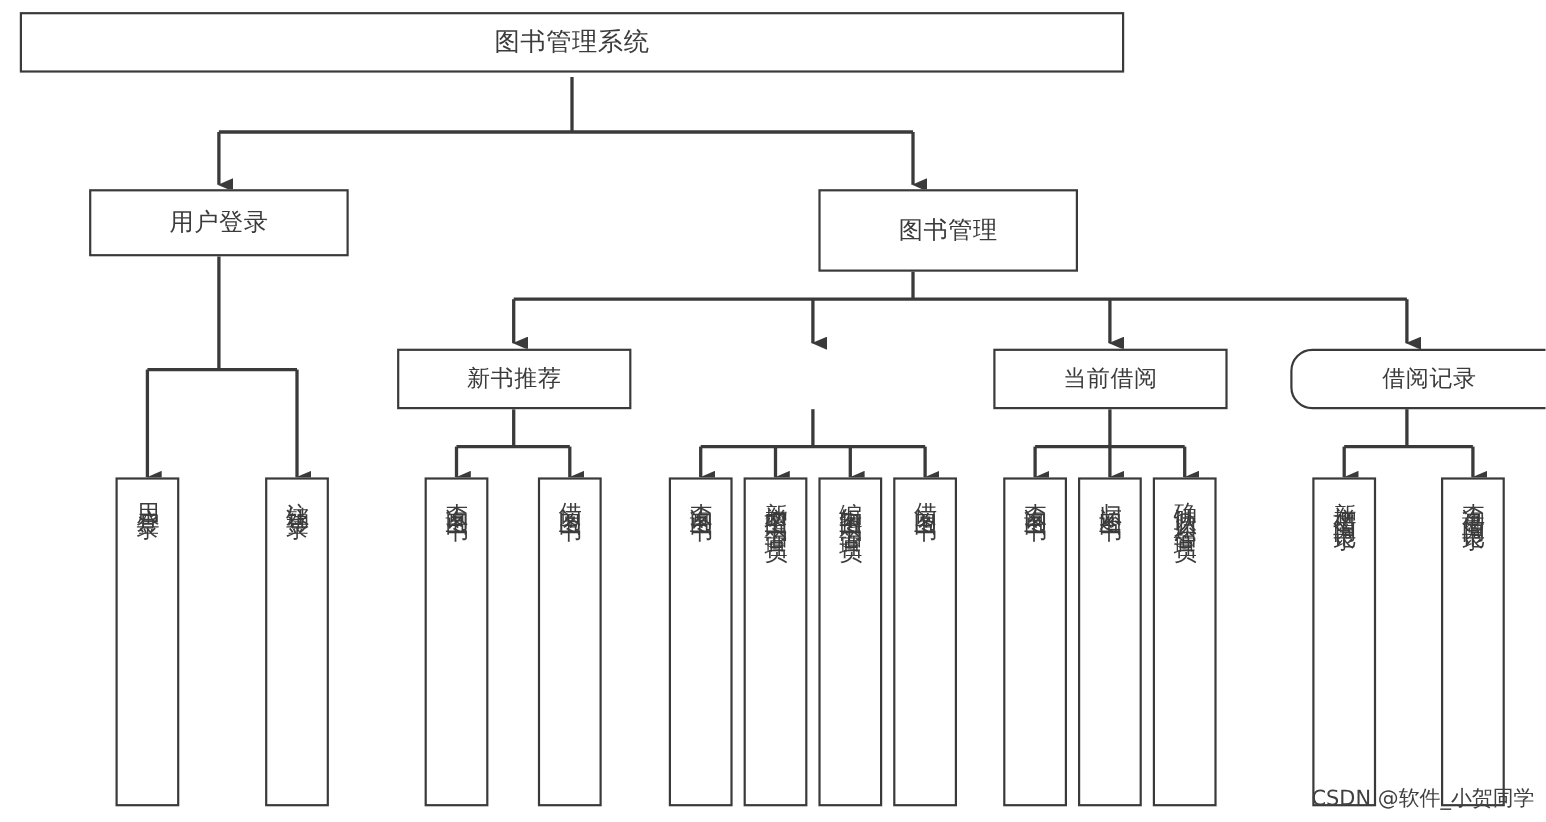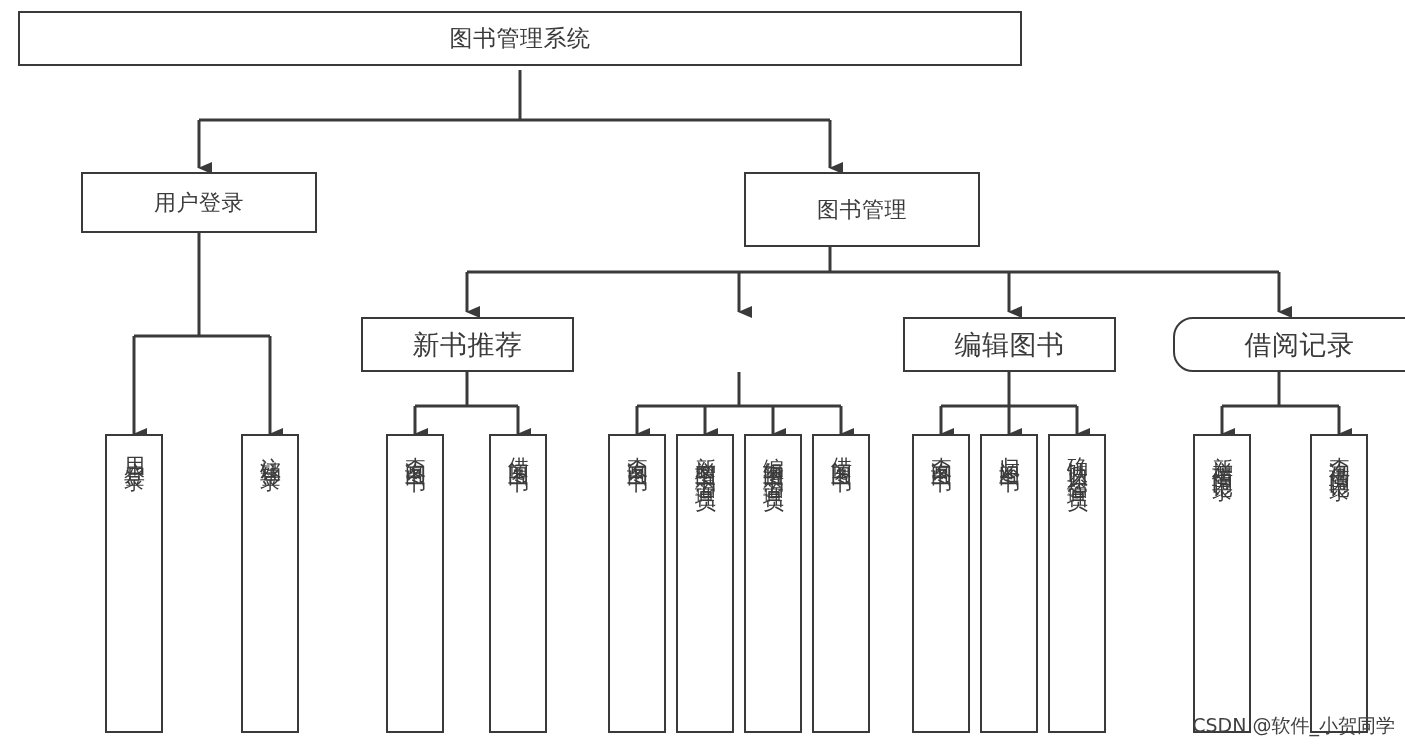--- a/index.html
+++ b/index.html
@@ -41,21 +41,21 @@
   .node-label {
     color: #3b3b3b;
     font-family: "DejaVu Sans", "Liberation Sans", sans-serif;
     line-height: 1.08;
     text-align: center;
     white-space: pre;
     letter-spacing: 0.5px;
   }
   .lvl0 .node-label { font-size: 23px; }
   .lvl1 .node-label { font-size: 22px; }
-  .lvl2 .node-label { font-size: 27px; }
+  .lvl2 .node-label { font-size: 21px; }
   .leaf .node-label {
     font-size: 21px;
     writing-mode: vertical-rl;
     text-orientation: upright;
     letter-spacing: 5px;
     line-height: 1;
     white-space: nowrap;
   }
   .leaf {
     align-items: flex-start;
@@ -139,21 +139,21 @@
     <span class="node-label">用户登录</span>
   </div>
   <div class="node-box lvl1" style="left:712px; top:172px; width:236px; height:75px;margin-left:32px;">
     <span class="node-label">图书管理</span>
   </div>
 
   <div class="node-box lvl2" style="left:361px; top:317px; width:213px; height:55px;">
     <span class="node-label">新书推荐</span>
   </div>
   <div class="node-box lvl2" style="left:903px; top:317px; width:213px; height:55px;">
-    <span class="node-label">编辑图书</span>
+    <span class="node-label">当前借阅</span>
   </div>
   <div class="node-box lvl2" style="left:1173px; top:317px; width:253px; height:55px;border-radius:20px;">
     <span class="node-label">借阅记录</span>
   </div>
 
   <div class="node-box leaf" style="left:105px; top:434px; width:58px; height:299px;">
     <span class="node-label">用户登录</span>
   </div>
   <div class="node-box leaf" style="left:241px; top:434px; width:58px; height:299px;">
     <span class="node-label">注销登录</span>

